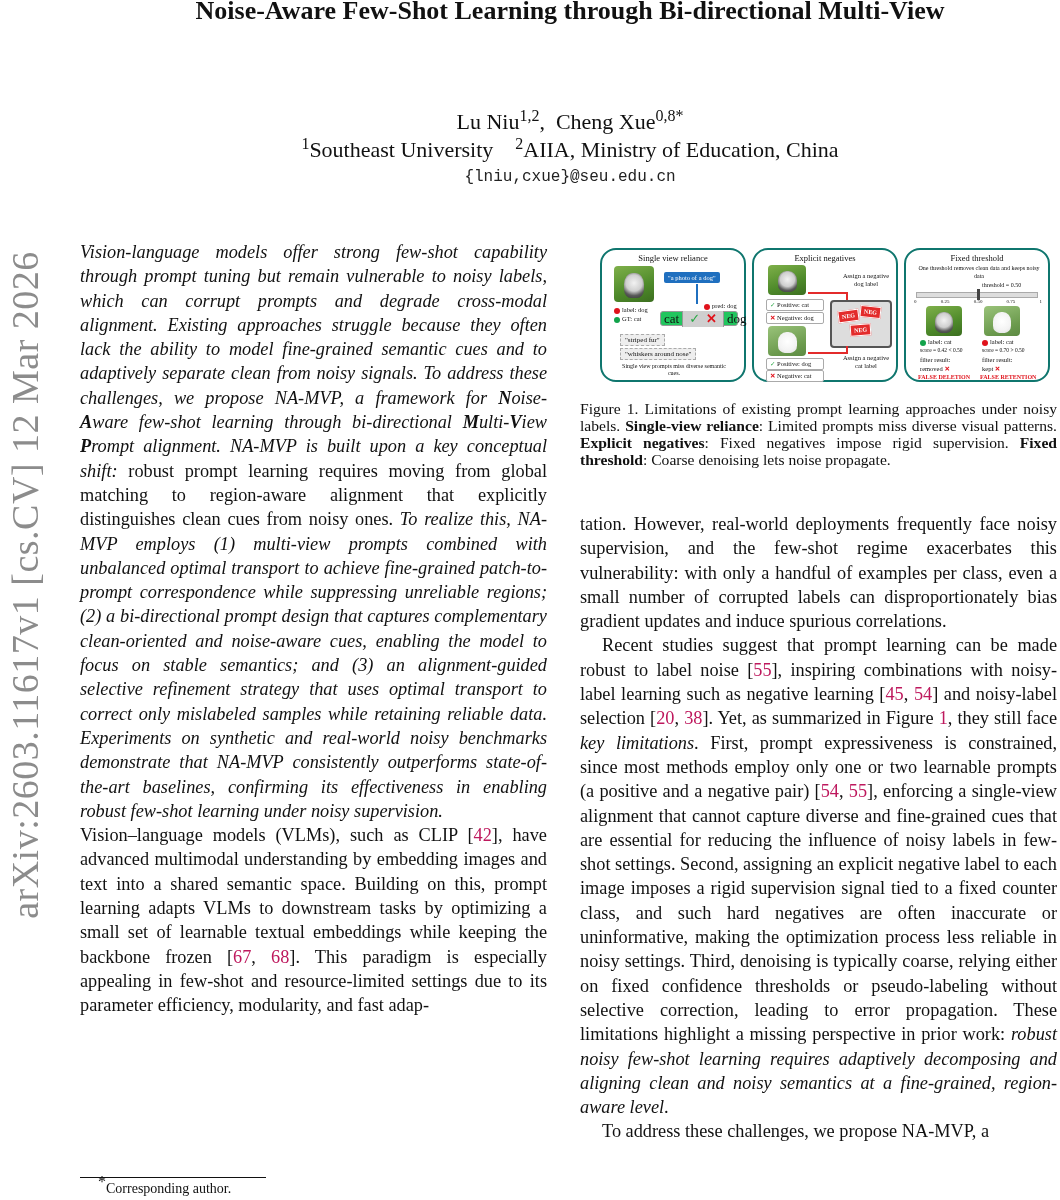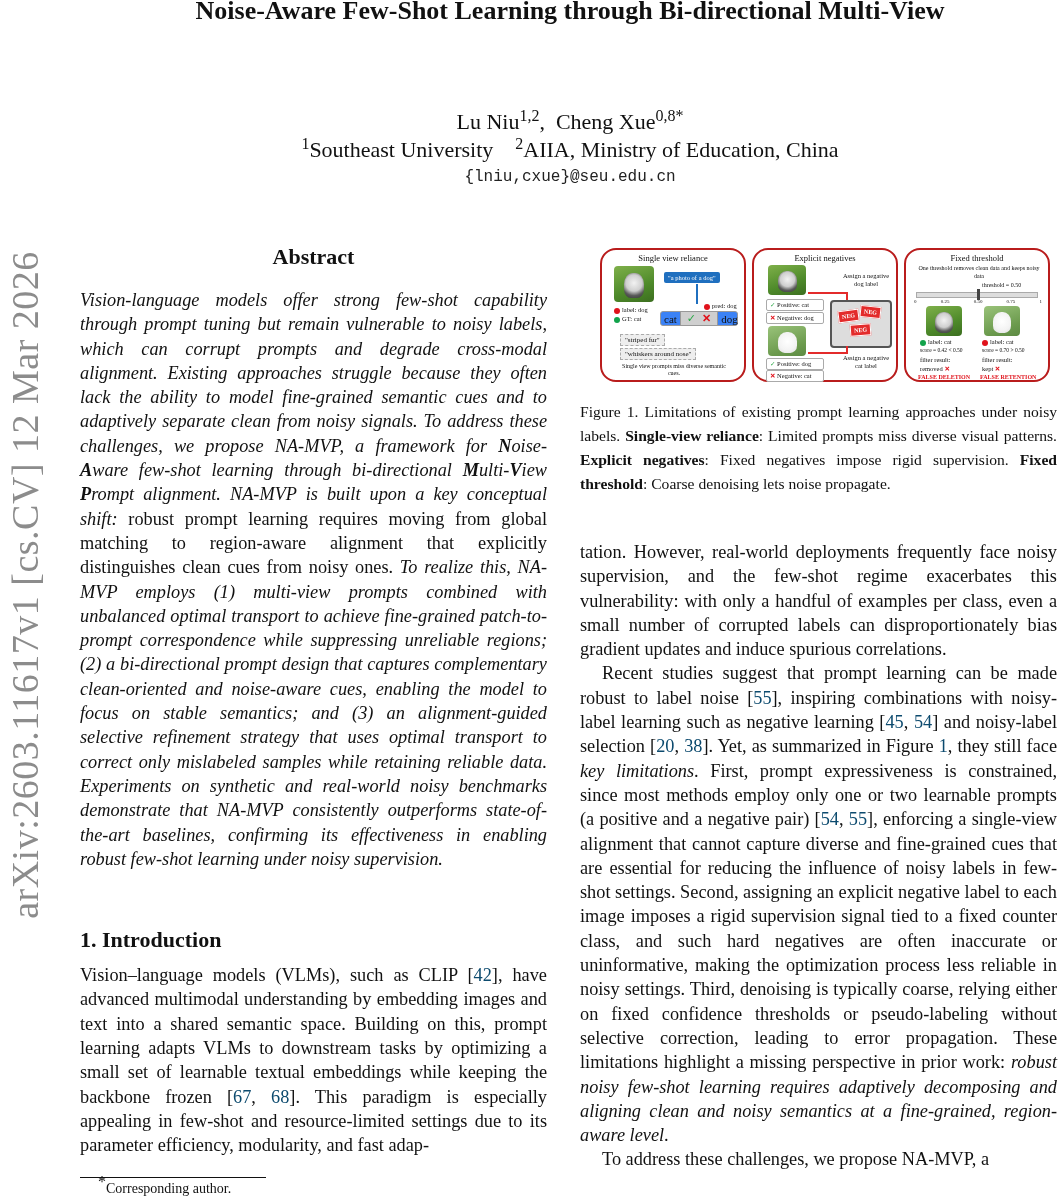--- a/index.html
+++ b/index.html
@@ -24,52 +24,52 @@
   .email { position: absolute; top: 168px; left: 170px; width: 800px; text-align: center; font-family: "Liberation Mono", "DejaVu Sans Mono", monospace; font-size: 16px; color: #222; }
   sup { font-size: 16px; line-height: 0; }
   .col-left { position: absolute; left: 80px; top: 240px; width: 467px; }
   .col-right { position: absolute; left: 580px; top: 248px; width: 477px; }
   .abs-heading { text-align: center; font-weight: bold; font-size: 22px; margin: 4px 0 18px 0; }
   .abstract { font-style: italic; font-size: 18.3px; line-height: 24.3px; text-align: justify; hyphens: auto; margin: 0; }
   .abstract .up { font-style: normal; }
   .sec-heading { font-weight: bold; font-size: 22px; margin: 56px 0 10px 0; }
   .para { font-size: 18.3px; line-height: 24.3px; text-align: justify; margin: 0; }
   .para.indent { text-indent: 22px; }
-  .cite { color: #0c4a6e; }
+  .cite { color: #be185d; }
   .footnote-rule { position: absolute; left: 80px; top: 1177px; width: 186px; border-top: 1px solid #111; }
   .footnote { position: absolute; left: 98px; top: 1181px; font-size: 14px; }
 
   
   .figure { display: flex; gap: 6px; height: 138px; margin-left: 20px; }
   .panel {
-    width: 146px; height: 134px; border: 2px solid #b91c1c; border-radius: 16px; box-sizing: border-box;
+    width: 146px; height: 134px; border: 2px solid #0f766e; border-radius: 16px; box-sizing: border-box;
     position: relative; font-size: 7px; font-family: "Liberation Serif", serif; background: #fff;
   }
   .panel-title { position: absolute; top: 3px; left: 0; right: 0; text-align: center; font-size: 8.5px; }
   .photo { position: absolute; border-radius: 4px; background: linear-gradient(160deg, #7fb04a 0%, #4e8a2a 60%, #3c6e20 100%); overflow: hidden; }
   .photo .animal { position: absolute; left: 25%; top: 20%; width: 50%; height: 70%; border-radius: 45% 45% 35% 35%; background: radial-gradient(circle at 50% 40%, #f2f2f2 0%, #cfcfcf 45%, #5a5a5a 70%, #333 100%); }
   .photo.dog .animal { background: radial-gradient(circle at 50% 45%, #ffffff 0%, #f3f3f3 60%, #ddd 100%); }
   .photo.dog { background: linear-gradient(160deg, #9ac37a 0%, #6b9a4d 70%, #5d8a43 100%); }
   .dot { display: inline-block; width: 6px; height: 6px; border-radius: 50%; vertical-align: middle; margin-right: 2px; }
   .dot.red { background: #e0121b; } .dot.green { background: #12a34b; }
   .tiny { position: absolute; font-size: 6.5px; white-space: nowrap; }
   .blue-box { position: absolute; background: #1f6fbf; color: #fff; font-size: 6.5px; padding: 2px 4px; border-radius: 2px; }
-  .cls-bar { position: absolute; background: #3b82f6; border: 1px solid #999; border-radius: 3px; display: flex; align-items: center; font-size: 11px; height: 13px; }
+  .cls-bar { position: absolute; background: #22c55e; border: 1px solid #999; border-radius: 3px; display: flex; align-items: center; font-size: 13px; height: 13px; }
   .cls-bar span { padding: 0 3px; }
   .cls-bar .mid { flex: 1; background: #cfcfcf; border-left: 1px solid #999; border-right: 1px solid #999; display: flex; justify-content: space-between; }
   .dash-box { position: absolute; border: 1.5px dashed #aaa; background: #eee; font-size: 7px; padding: 1px 4px; }
   .label-box { position: absolute; border: 1px solid #aaa; border-radius: 2px; background: #fff; font-size: 6.5px; padding: 1px 3px; width: 50px; }
   .check { color: #27a844; } .cross { color: #e0121b; font-weight: bold; }
   .laptop { position: absolute; left: 80px; top: 48px; width: 58px; height: 44px; border: 2px solid #555; border-radius: 4px; background: #ddd; }
   .neg-tag { position: absolute; background: #e32b2b; color: #fff; font-size: 6px; font-weight: bold; padding: 2px 3px; border: 1px solid #fff; }
   .red-arrow { position: absolute; border-color: #e32b2b; border-style: solid; }
   .slider { position: absolute; left: 10px; right: 10px; top: 42px; height: 4px; background: #ddd; border: 1px solid #aaa; }
   .fail { position: absolute; color: #e0121b; font-weight: bold; font-size: 6px; white-space: nowrap; }
 
-  .caption { font-size: 15.6px; line-height: 24px; text-align: justify; margin: 14px 0 0 0; }
+  .caption { font-size: 15.6px; line-height: 17px; text-align: justify; margin: 14px 0 0 0; }
   .caption b { font-weight: bold; }
 </style>
 </head>
 <body>
 
 <div class="arxiv-stamp">
   <span>arXiv:2603.11617v1  [cs.CV]  12 Mar 2026</span>
 </div>
 
 <div class="title">
@@ -80,24 +80,22 @@
   <span>Lu Niu</span><sup>1,2</sup>,&nbsp;
   <span>Cheng Xue</span><sup>0,8*</sup>
 </div>
 <div class="affil">
   <sup>1</sup><span>Southeast University</span>&nbsp;&nbsp;&nbsp;
   <sup>2</sup><span>AIIA, Ministry of Education, China</span>
 </div>
 <div class="email">{lniu,cxue}@seu.edu.cn</div>
 
 <div class="col-left">
-  <div class="abs-heading">Abstract</div>
   <p class="abstract"><span>Vision-language models offer strong few-shot capability through prompt tuning but remain vulnerable to noisy labels, which can corrupt prompts and degrade cross-modal alignment.  Existing approaches struggle because they often lack the ability to model fine-grained semantic cues and to adaptively separate clean from noisy signals.  To address these challenges, we propose NA-MVP, a framework for </span><b>N</b><span>oise-</span><b>A</b><span>ware few-shot learning through bi-directional </span><b>M</b><span>ulti-</span><b>V</b><span>iew </span><b>P</b><span>rompt alignment. NA-MVP is built upon a key conceptual shift:</span><span class="up"> robust prompt learning requires moving from global matching to region-aware alignment that explicitly distinguishes clean cues from noisy ones.</span><span> To realize this, NA-MVP employs (1) multi-view prompts combined with unbalanced optimal transport to achieve fine-grained patch-to-prompt correspondence while suppressing unreliable regions; (2) a bi-directional prompt design that captures complementary clean-oriented and noise-aware cues, enabling the model to focus on stable semantics; and (3) an alignment-guided selective refinement strategy that uses optimal transport to correct only mislabeled samples while retaining reliable data. Experiments on synthetic and real-world noisy benchmarks demonstrate that NA-MVP consistently outperforms state-of-the-art baselines, confirming its effectiveness in enabling robust few-shot learning under noisy supervision.</span></p>
 
-  <div class="sec-heading">1. Introduction</div>
   <p class="para"><span>Vision–language models (VLMs), such as CLIP [</span><a class="cite">42</a><span>], have advanced multimodal understanding by embedding images and text into a shared semantic space.  Building on this, prompt learning adapts VLMs to downstream tasks by optimizing a small set of learnable textual embeddings while keeping the backbone frozen [</span><a class="cite">67</a><span>, </span><a class="cite">68</a><span>]. This paradigm is especially appealing in few-shot and resource-limited settings due to its parameter efficiency, modularity, and fast adap-</span></p>
 </div>
 
 <div class="col-right">
   <div class="figure">
 
     <div class="panel">
       <div class="panel-title">Single view reliance</div>
       <div class="photo" style="left:12px;top:16px;width:40px;height:36px;">
           <div class="animal"></div>

